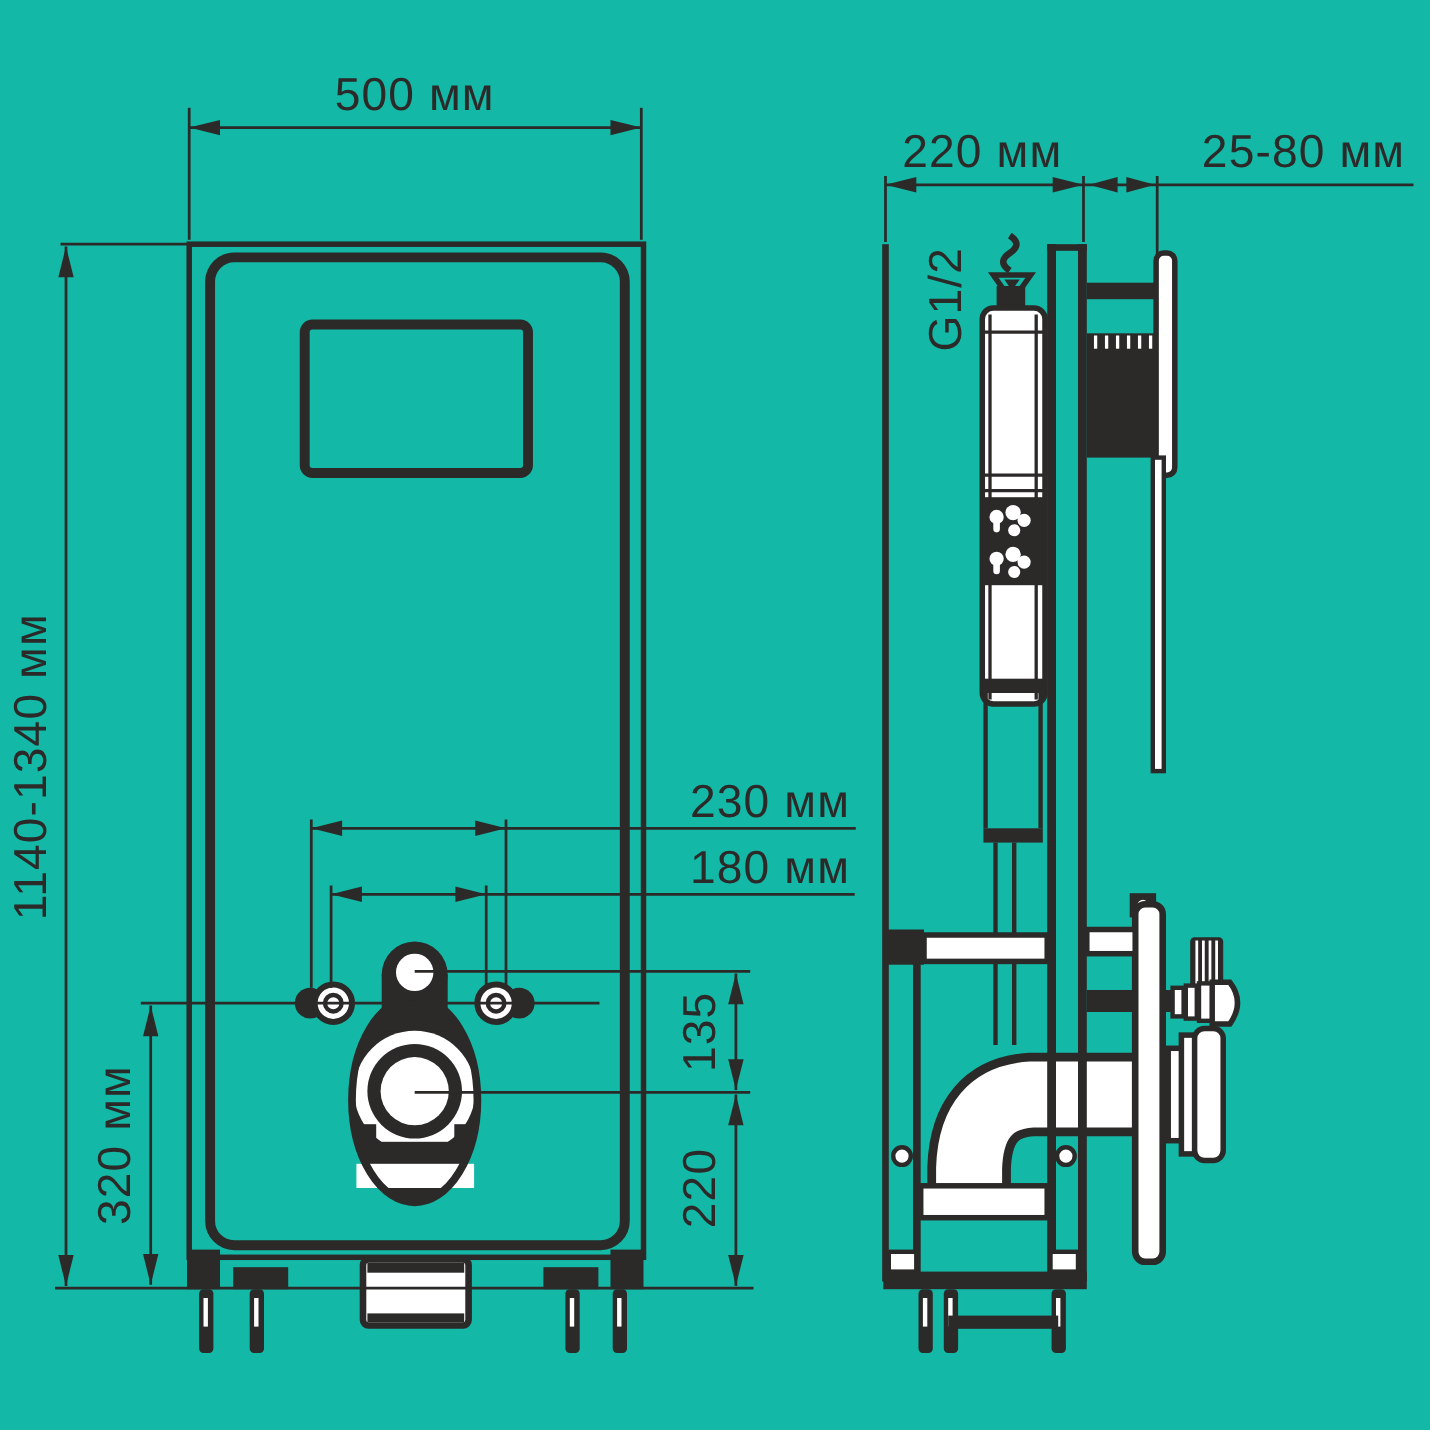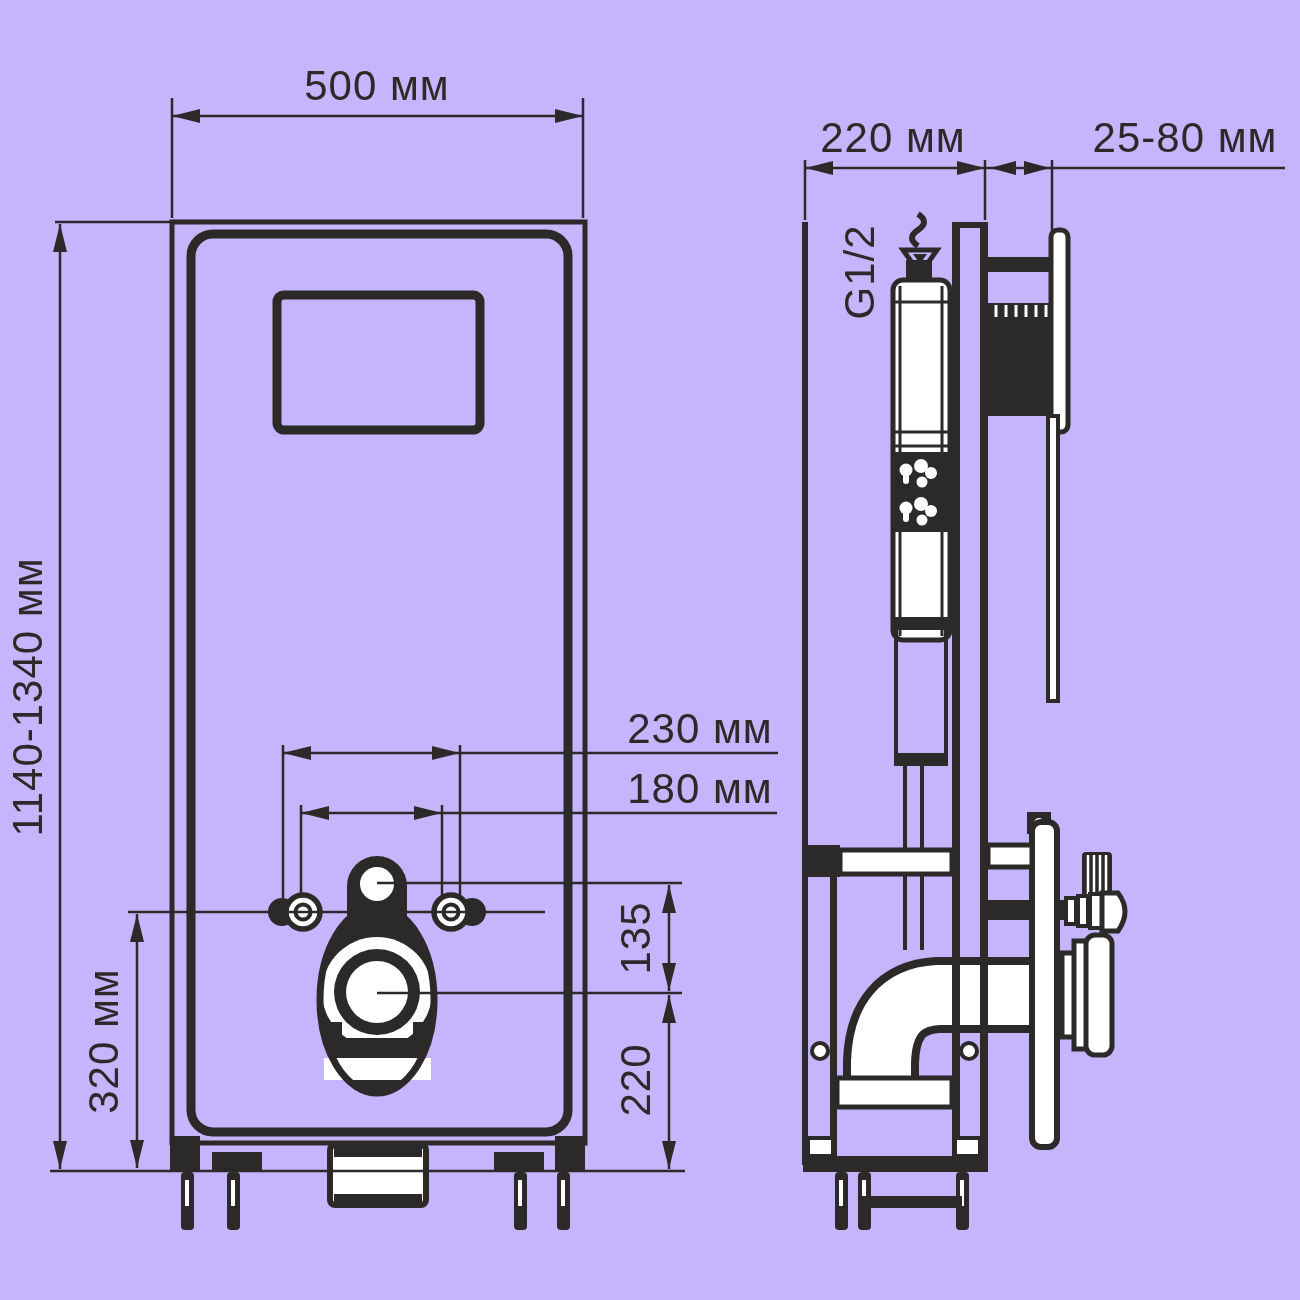--- a/index.html
+++ b/index.html
@@ -1,16 +1,16 @@
 <!DOCTYPE html>
 <html><head>
 <meta charset="utf-8">
 <style>
   html,body{margin:0;padding:0;background:#ffffff;}
-  .stage{position:relative;width:1300px;height:1300px;background:#c4b5fd;overflow:hidden;}
+  .stage{position:relative;width:1300px;height:1300px;background:#14b8a6;overflow:hidden;}
   svg{display:block;width:1300px;height:1300px;}
   .dim-text{font-family:"Liberation Sans","DejaVu Sans",sans-serif;font-size:42px;fill:#2b2a29;letter-spacing:1px;}
   .ln{stroke:#2b2a29;fill:none;}
   .fl{fill:#2b2a29;stroke:none;}
   .wh{fill:#ffffff;stroke:none;}
   .outl{stroke:#2b2a29;fill:#ffffff;}
 </style>
 </head>
 <body>
 

